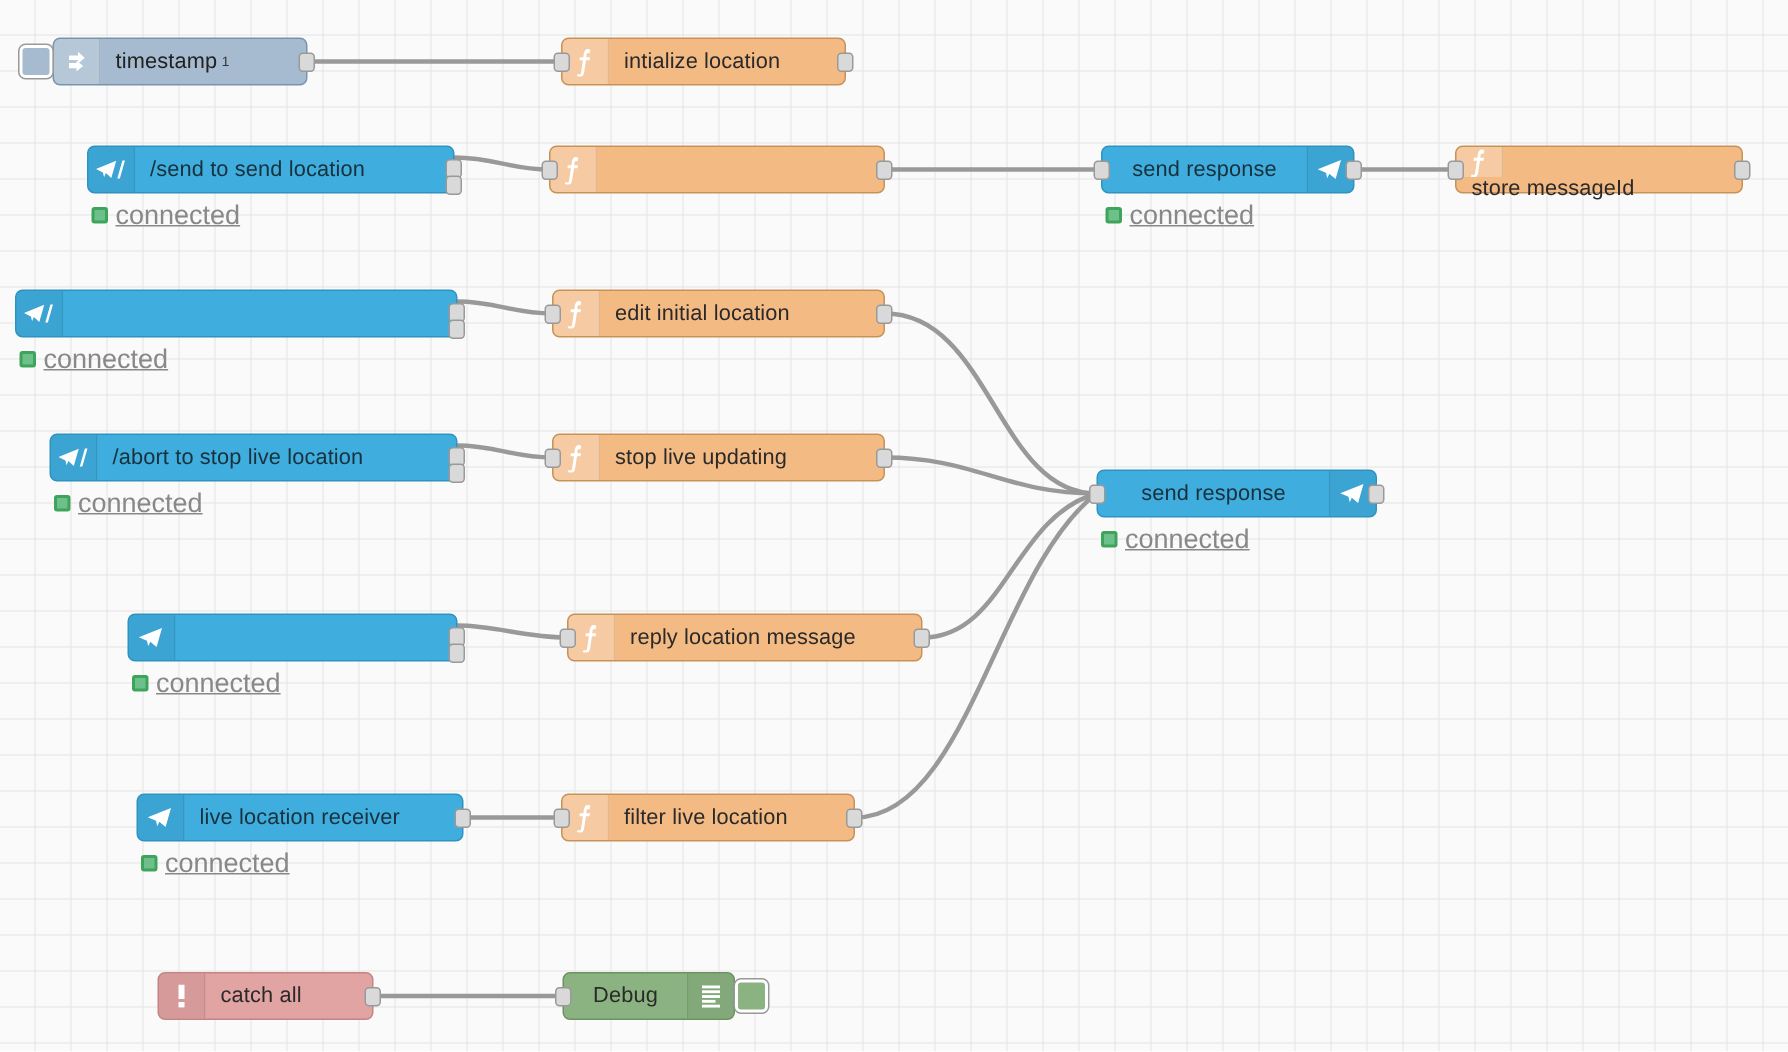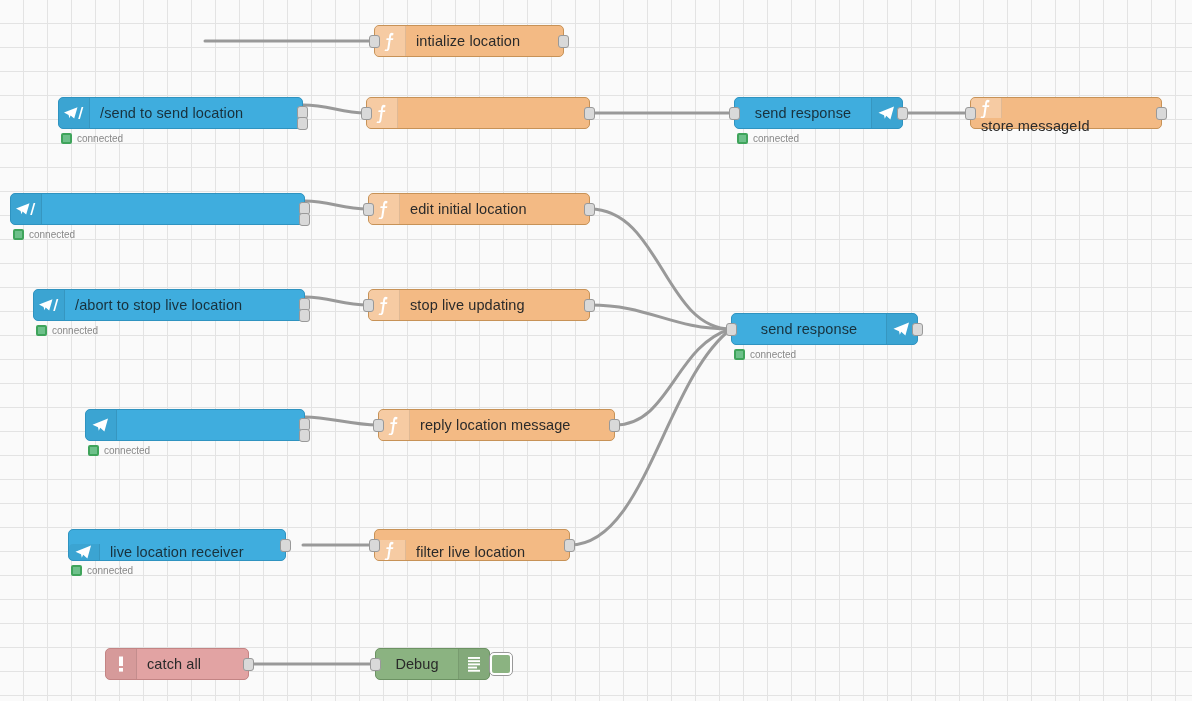--- a/index.html
+++ b/index.html
@@ -142,23 +142,24 @@
   }
   .status .dot {
     width: 11px; height: 11px;
     box-sizing: border-box;
     border: 2px solid #3FA45B;
     background: #6DC08A;
     border-radius: 2px;
     margin-right: 5px;
   }
   .status .txt {
-    font-size: 10px;
+    font-size: 18px;
     color: #888;
     font-family: "Liberation Sans", sans-serif;
+    text-decoration: underline;
   }
 
   .sup { font-size: 9px; vertical-align: super; margin-left: 3px; color: #333; }
 </style>
 </head>
 <body>
 
 <div id="canvas">
 
   <svg id="wires">
@@ -185,20 +186,34 @@
       <path d="M 615,425 C 670,425 675,345 731,329"></path>
 
       <path d="M 303,545 C 330,545 345,545 374,545"></path>
 
       <path d="M 570,545 C 645,545 665,380 731,329"></path>
 
       <path d="M 249,664 C 300,664 330,664 375,664"></path>
     </g>
   </svg>
 
+  <div class="node n-inject plain" style="left:35px; top:25px; width:170px;">
+    <div class="inject-btn"></div>
+    <div class="iconbox">
+      <svg width="16" height="16" viewBox="0 0 16 16" aria-hidden="true">
+        <path d="M3 4 L9 4 L9 1.5 L13.5 5.5 L9 9.5 L9 7 L3 7 Z" fill="#ffffff"></path>
+        <path d="M3 9 L8 9 L8 7.5 L12.5 11 L8 14.5 L8 12.5 L3 12.5 Z" fill="#ffffff"></path>
+      </svg>
+    </div>
+    <div class="label">
+      <span>timestamp</span>
+        <span class="sup">1</span>
+    </div>
+    <div class="port out"></div>
+  </div>
 
   <div class="node n-function" style="left:374px; top:25px; width:190px;">
     <div class="port in"></div>
     <div class="iconbox">
       <svg width="16" height="20" viewBox="0 0 16 20" aria-hidden="true">
         <path d="M11.6 2.4c-1.0-.9-2.6-.9-3.5.2-.7.8-.9 1.9-1.0 3.0l-.2 1.6H4.6l-.3 1.9h2.3l-1.2 8.0c-.15 1.0-.5 1.5-1.1 1.5-.4 0-.7-.15-1.0-.4l-.8 1.5c.5.4 1.2.6 1.9.6 1.6 0 2.7-1.0 3.0-3.0l1.25-8.2h2.4l.3-1.9H8.8l.2-1.4c.12-.9.5-1.5 1.1-1.5.35 0 .6.12.85.35z" fill="#ffffff"></path>
       </svg>
     </div>
     <div class="label">intialize location</div>
     <div class="port out"></div>
@@ -342,35 +357,35 @@
     <div class="port in"></div>
     <div class="iconbox">
       <svg width="16" height="20" viewBox="0 0 16 20" aria-hidden="true">
         <path d="M11.6 2.4c-1.0-.9-2.6-.9-3.5.2-.7.8-.9 1.9-1.0 3.0l-.2 1.6H4.6l-.3 1.9h2.3l-1.2 8.0c-.15 1.0-.5 1.5-1.1 1.5-.4 0-.7-.15-1.0-.4l-.8 1.5c.5.4 1.2.6 1.9.6 1.6 0 2.7-1.0 3.0-3.0l1.25-8.2h2.4l.3-1.9H8.8l.2-1.4c.12-.9.5-1.5 1.1-1.5.35 0 .6.12.85.35z" fill="#ffffff"></path>
       </svg>
     </div>
     <div class="label">reply location message</div>
     <div class="port out"></div>
   </div>
 
-  <div class="node n-telegram" style="left:68px; top:529px; width:218px;align-items:flex-end;">
+  <div class="node n-telegram" style="left:91px; top:529px; width:218px;">
     <div class="iconbox">
       <svg width="20" height="16" viewBox="0 0 20 16" aria-hidden="true">
         <path d="M1.5 7.8 L17 1.6 L13.4 14.4 L9.2 10.8 L7.8 13.8 L7.0 10.2 Z" fill="#ffffff"></path>
       </svg>
     </div>
     <div class="label">live location receiver</div>
     <div class="port out"></div>
     <div class="status">
       <span class="dot"></span>
       <span class="txt">connected</span>
     </div>
   </div>
 
-  <div class="node n-function" style="left:374px; top:529px; width:196px;align-items:flex-end;">
+  <div class="node n-function" style="left:374px; top:529px; width:196px;">
     <div class="port in"></div>
     <div class="iconbox">
       <svg width="16" height="20" viewBox="0 0 16 20" aria-hidden="true">
         <path d="M11.6 2.4c-1.0-.9-2.6-.9-3.5.2-.7.8-.9 1.9-1.0 3.0l-.2 1.6H4.6l-.3 1.9h2.3l-1.2 8.0c-.15 1.0-.5 1.5-1.1 1.5-.4 0-.7-.15-1.0-.4l-.8 1.5c.5.4 1.2.6 1.9.6 1.6 0 2.7-1.0 3.0-3.0l1.25-8.2h2.4l.3-1.9H8.8l.2-1.4c.12-.9.5-1.5 1.1-1.5.35 0 .6.12.85.35z" fill="#ffffff"></path>
       </svg>
     </div>
     <div class="label">filter live location</div>
     <div class="port out"></div>
   </div>
 

